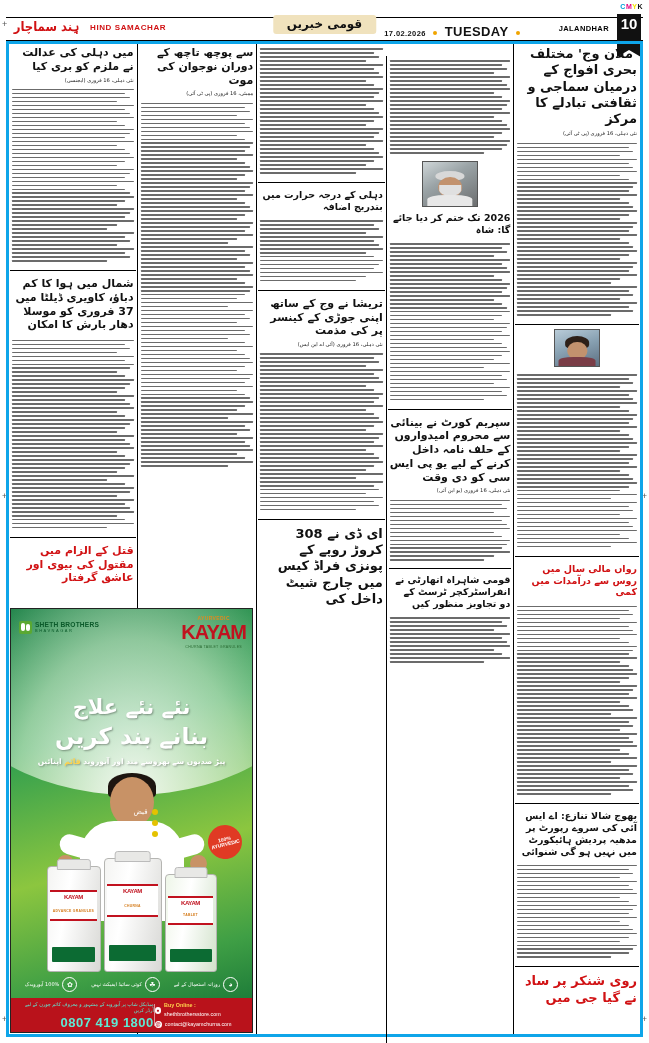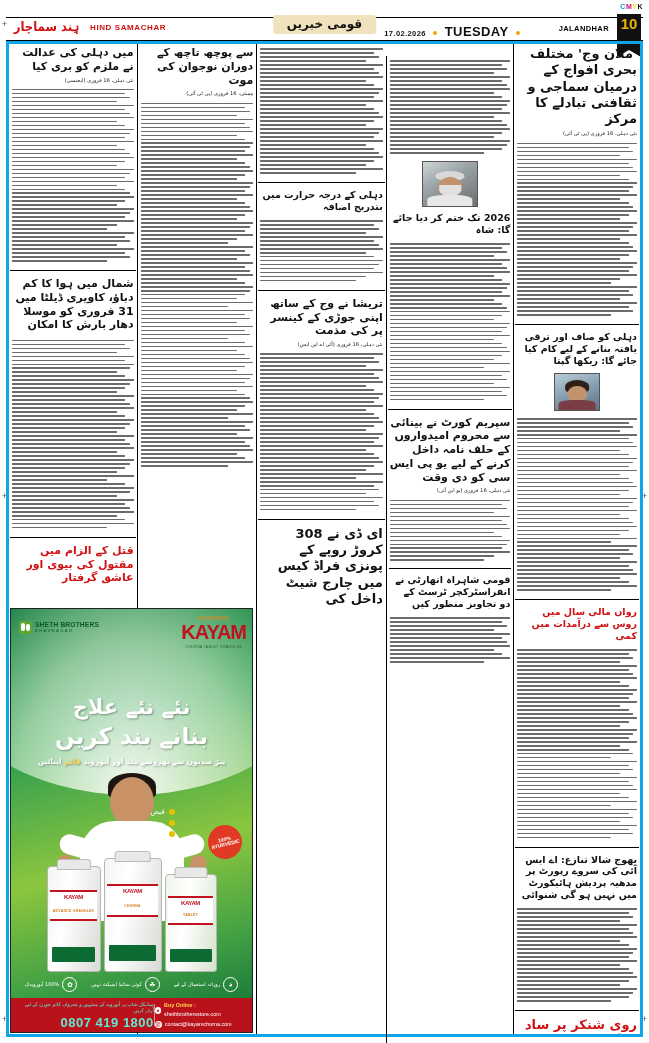--- a/index.html
+++ b/index.html
@@ -18,21 +18,21 @@
   
   .masthead{position:absolute;left:6px;top:17px;right:6px;height:22px;border-top:1.4px solid #000;border-bottom:1.4px solid #000;}
   .mast-inner{position:relative;height:100%;}
   .mast-logo{position:absolute;left:4px;top:1px;font-size:13px;color:#d11214;font-weight:bold;transform:scaleX(.9);font-family:"DejaVu Sans",sans-serif;direction:rtl;}
   .mast-en{position:absolute;left:84px;top:5px;font-size:8px;letter-spacing:.6px;color:#d11214;font-weight:bold;}
   .section-badge{position:absolute;left:50%;top:-3px;transform:translateX(-50%);background:#f0e2bd;border-radius:3px;padding:2px 14px 3px 14px;font-size:12px;color:#111;direction:rtl;font-family:"DejaVu Sans",sans-serif;font-weight:bold;white-space:nowrap;}
   .mast-date{position:absolute;right:118px;top:6px;font-size:7.5px;font-weight:bold;letter-spacing:.4px;color:#111;}
   .dot{display:inline-block;width:4px;height:4px;border-radius:50%;background:#f0a400;margin:0 5px;vertical-align:1px;}
   .mast-day{font-size:13px;font-weight:bold;letter-spacing:.4px;}
   .mast-city{position:absolute;right:34px;top:6px;font-size:7.5px;font-weight:bold;letter-spacing:.4px;}
-  .pagenum{position:absolute;right:2px;top:-4px;width:24px;height:43px;background:#111;color:#eab308;font-size:15px;font-weight:bold;text-align:center;line-height:20px;clip-path:polygon(0 0,100% 0,100% 100%,50% 84%,0 100%);}
+  .pagenum{position:absolute;right:2px;top:-4px;width:24px;height:43px;background:#111;color:#ffffff;font-size:15px;font-weight:bold;text-align:center;line-height:20px;clip-path:polygon(0 0,100% 0,100% 100%,50% 84%,0 100%);}
 
   
   .grid{position:absolute;left:6px;top:41px;width:637px;height:996px;border:3px solid #0ea5e9;box-sizing:border-box;display:flex;}
   .colwrap{display:flex;width:100%;height:100%;}
   .col{position:relative;height:100%;box-sizing:border-box;border-left:.6px solid #000;overflow:hidden;}
   .col:first-child{border-left:none;}
 
   
   .urdu{direction:rtl;font-family:"DejaVu Sans",sans-serif;}
   .body-lines{padding:2px 3px;}
@@ -79,21 +79,21 @@
   .ad-sub .hi{color:#ffd34d;}
   .ad-man{position:absolute;left:50%;transform:translateX(-50%);top:168px;width:150px;height:150px;}
   .ad-head-c{position:absolute;left:50%;transform:translateX(-50%);top:0;width:44px;height:50px;border-radius:50%;background:#c89266;}
   .ad-hair-c{position:absolute;left:50%;transform:translateX(-50%);top:-4px;width:48px;height:26px;border-radius:50% 50% 20% 20%;background:#1d1510;}
   .ad-torso{position:absolute;left:50%;transform:translateX(-50%);top:44px;width:104px;height:100px;background:#fff;border-radius:34px 34px 10px 10px;}
   .ad-arm-l{position:absolute;left:2px;top:62px;width:54px;height:20px;background:#fff;border-radius:10px;transform:rotate(16deg);}
   .ad-arm-r{position:absolute;right:2px;top:62px;width:54px;height:20px;background:#fff;border-radius:10px;transform:rotate(-16deg);}
   .ad-hand-l{position:absolute;left:0px;top:78px;width:17px;height:17px;background:#c89266;border-radius:50%;}
   .ad-hand-r{position:absolute;right:0px;top:78px;width:17px;height:17px;background:#c89266;border-radius:50%;}
   .ad-bullets{position:absolute;left:50%;transform:translateX(-50%);top:196px;width:86px;direction:rtl;}
-  .ad-bullet{display:flex;align-items:center;justify-content:flex-start;gap:4px;margin:3px 0;}
+  .ad-bullet{display:flex;align-items:center;justify-content:flex-start;gap:4px;margin:3px 17px;}
   .ad-bullet i{width:6px;height:6px;border-radius:50%;background:#e4c200;display:inline-block;flex:0 0 auto;}
   .ad-bullet span{font-size:7px;color:#ffffff;font-family:"DejaVu Sans",sans-serif;}
   .ad-badge{position:absolute;right:10px;top:216px;width:34px;height:34px;border-radius:50%;background:#e03a24;color:#fff;font-size:5px;font-weight:bold;display:flex;align-items:center;justify-content:center;text-align:center;line-height:1.1;transform:rotate(-14deg);}
   .ad-packs{position:absolute;left:50%;transform:translateX(-50%);bottom:60px;width:186px;height:120px;display:flex;align-items:flex-end;justify-content:center;gap:3px;}
   .pack{background:linear-gradient(100deg,#f4f4f2 0%,#ffffff 35%,#d9d9d6 100%);border:.5px solid #b5b5b2;border-radius:4px 4px 3px 3px;position:relative;}
   .pack .cap{position:absolute;left:50%;transform:translateX(-50%);top:-8px;width:62%;height:9px;background:#e8e8e6;border:.5px solid #bbb;border-radius:3px 3px 0 0;}
   .pack .lbl{position:absolute;left:5%;right:5%;top:22%;height:26%;background:#fff;border-top:2px solid #c1121f;border-bottom:2px solid #c1121f;}
   .pack .brand{position:absolute;left:0;right:0;top:26%;text-align:center;font-size:6px;font-weight:bold;color:#c1121f;letter-spacing:-.4px;}
   .pack .sub{position:absolute;left:0;right:0;top:40%;text-align:center;font-size:3.4px;color:#d47a18;font-weight:bold;letter-spacing:.3px;}
   .pack .foot{position:absolute;left:8%;right:8%;bottom:9%;height:14%;background:#0c6b33;border-radius:1px;}
@@ -194,21 +194,21 @@
           <div class="ln s1"></div>
             <div class="ln s2"></div>
             <div class="ln s4"></div>
             <div class="ln s3"></div>
           <div class="ln s1"></div>
             <div class="ln s2"></div>
             <div class="ln s4"></div>
             <div class="ln s5"></div>
         </div>
         <div class="hr-thick"></div>
-        <div class="hl hl-md">شمال میں ہوا کا کم دباؤ، کاویری ڈیلٹا میں 31 فروری کو موسلا دھار بارش کا امکان</div>
+        <div class="hl hl-md">شمال میں ہوا کا کم دباؤ، کاویری ڈیلٹا میں 37 فروری کو موسلا دھار بارش کا امکان</div>
         <div class="body-lines">
           <div class="ln s1"></div>
             <div class="ln s2"></div>
             <div class="ln s4"></div>
             <div class="ln s3"></div>
           <div class="ln s1"></div>
             <div class="ln s2"></div>
             <div class="ln s1"></div>
             <div class="ln s4"></div>
           <div class="ln s3"></div>
@@ -619,21 +619,20 @@
           <div class="ln s1"></div>
             <div class="ln s2"></div>
             <div class="ln s4"></div>
             <div class="ln s3"></div>
           <div class="ln s1"></div>
             <div class="ln s2"></div>
             <div class="ln s4"></div>
             <div class="ln s5"></div>
         </div>
         <div class="hr-thick"></div>
-        <div class="hl hl-sm">دہلی کو صاف اور ترقی یافتہ بنانے کے لیے کام کیا جائے گا: ریکھا گپتا</div>
         <div class="photo" style="width:44px;height:36px;">
           <div class="hair"></div>
             <div class="face"></div>
             <div class="body"></div>
         </div>
         <div class="body-lines">
           <div class="ln s1"></div>
             <div class="ln s2"></div>
             <div class="ln s4"></div>
             <div class="ln s3"></div>

